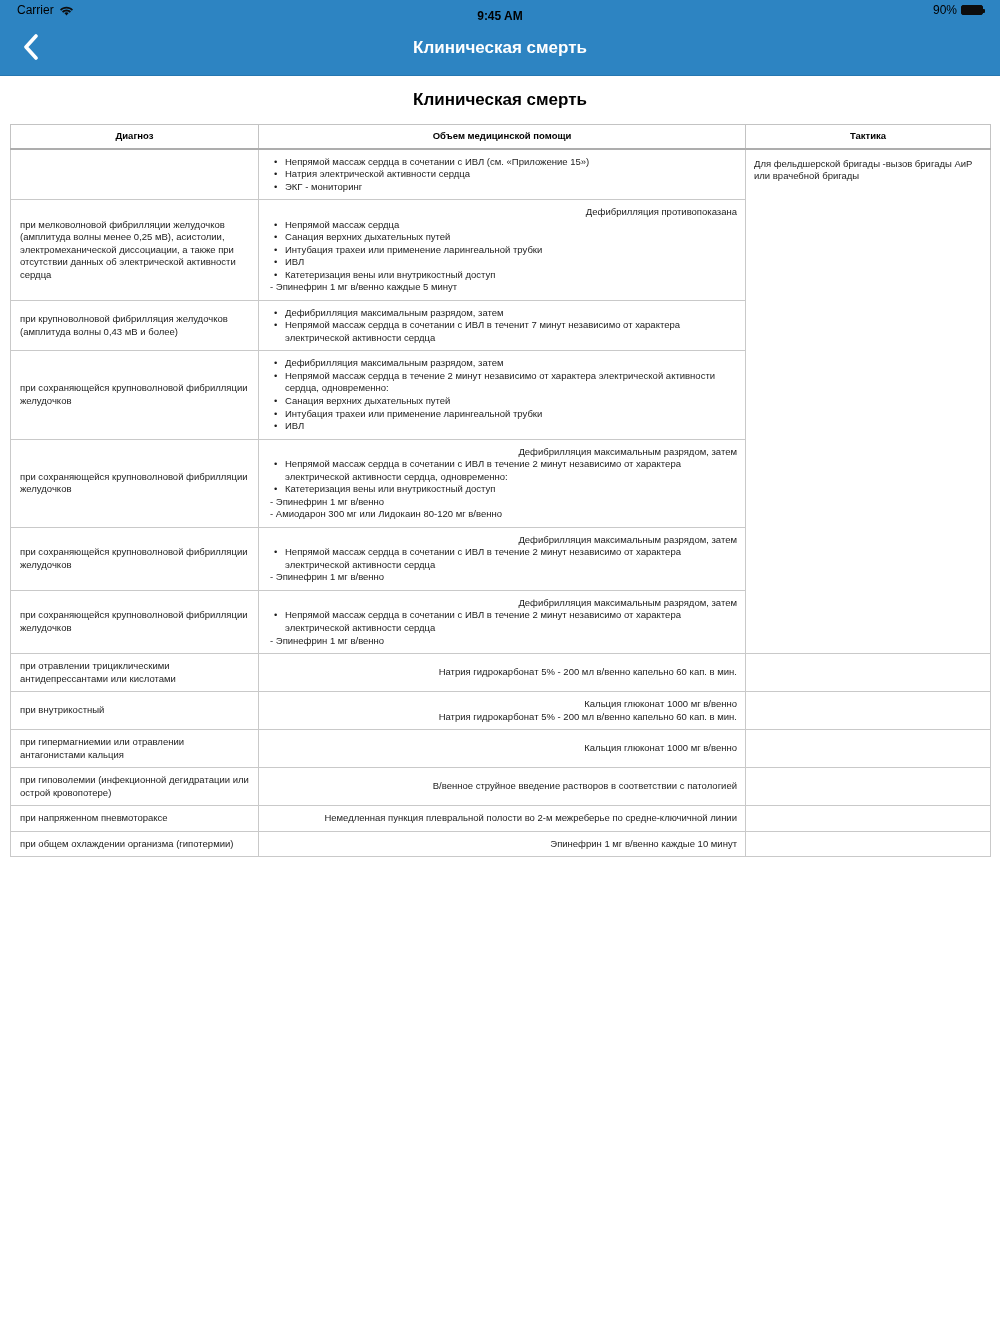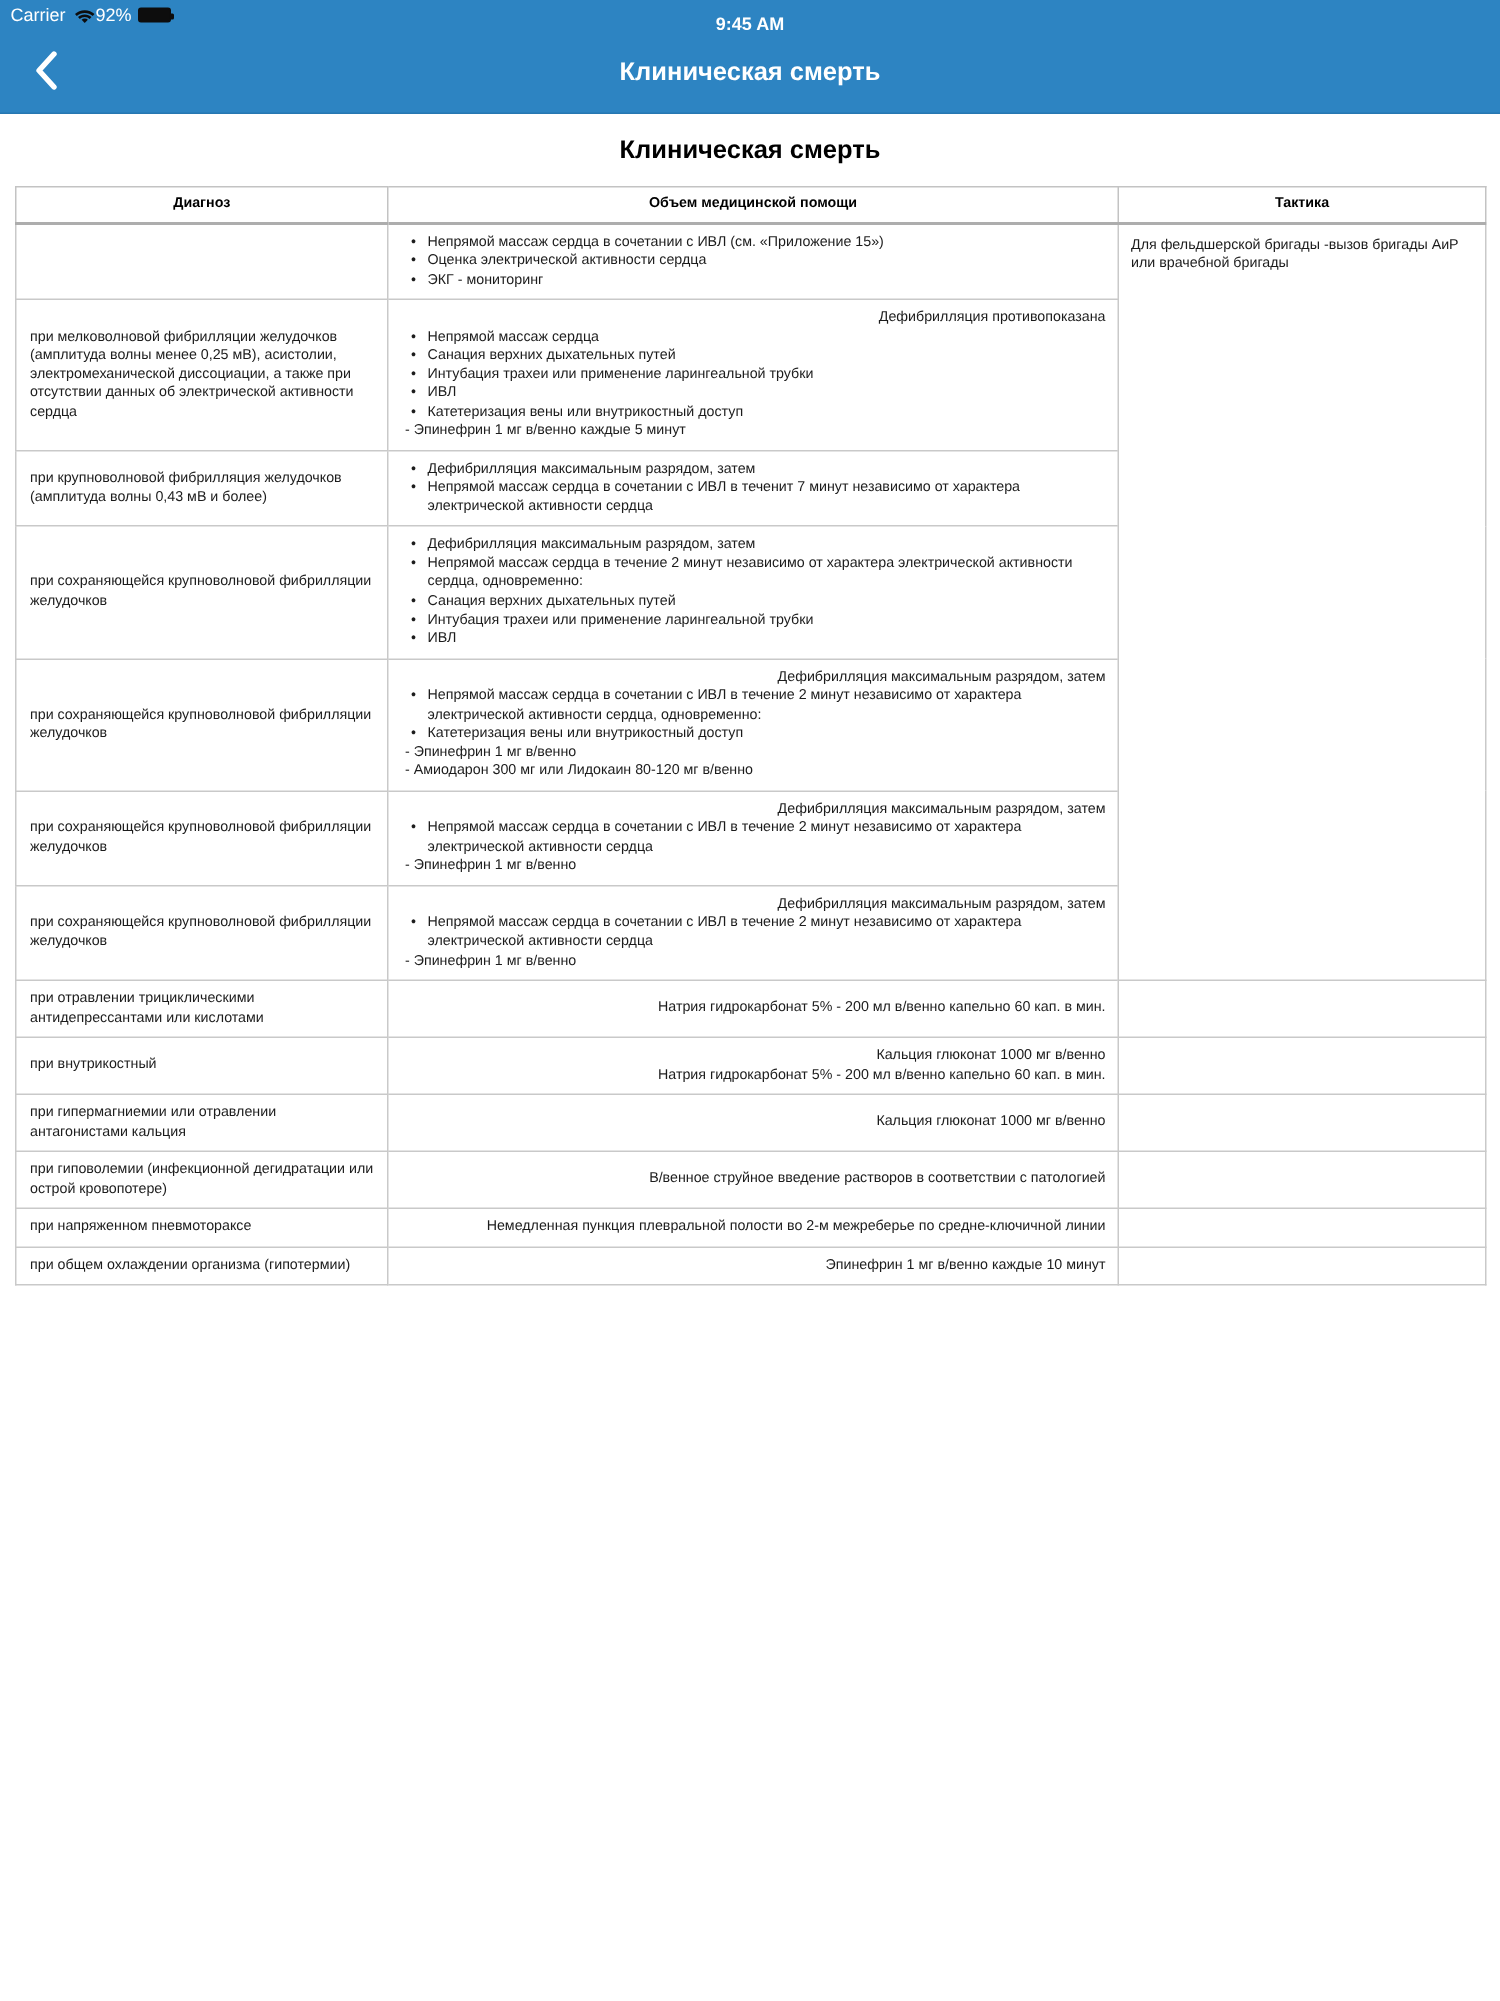--- a/index.html
+++ b/index.html
@@ -6,23 +6,23 @@
   html, body { width: 1000px; background: #fff; }
   body {
     font-family: "Liberation Sans", "DejaVu Sans", sans-serif;
     width: 1000px; height: 1334px; overflow: hidden;
     color: #1c1c1c;
   }
   .screen { width: 1000px; height: 1334px; background: #ffffff; position: relative; }
 
   
   .status-bar {
-    height: 20px; background: #2d84c2; color: #ffffff;
-    display: flex; align-items: center; 
-    padding: 0 7px; font-size: 12px; position: relative;
+    height: 20px; background: #2d84c2; color: #000000;
+    display: flex; align-items: center; justify-content: space-between;
+    padding: 0 17px; font-size: 12px; position: relative;
   }
   .sb-left { display: flex; align-items: center; gap: 5px; }
   .sb-center {
     position: absolute; left: 0; right: 0; text-align: center;
     font-weight: bold; font-size: 12px; pointer-events: none; margin-top: 12px;
   }
   .sb-right { display: flex; align-items: center; gap: 4px; }
   .wifi-svg { display: block; }
   .battery {
     width: 22px; height: 10px; border: 1px solid #0d0d0d; border-radius: 2px;
@@ -88,21 +88,21 @@
       <span class="wifi">
         <svg class="wifi-svg" width="15" height="11" viewBox="0 0 15 11">
           <path d="M7.5 10.4 L9.6 8.1 C9.0 7.6 8.3 7.3 7.5 7.3 C6.7 7.3 6.0 7.6 5.4 8.1 Z" fill="#0d0d0d"></path>
           <path d="M7.5 4.6 C9.2 4.6 10.8 5.3 12.0 6.4 L10.8 7.7 C9.9 6.9 8.8 6.4 7.5 6.4 C6.2 6.4 5.1 6.9 4.2 7.7 L3.0 6.4 C4.2 5.3 5.8 4.6 7.5 4.6 Z" fill="#0d0d0d"></path>
           <path d="M7.5 1.8 C10.0 1.8 12.3 2.8 14.0 4.4 L12.8 5.7 C11.4 4.4 9.5 3.6 7.5 3.6 C5.5 3.6 3.6 4.4 2.2 5.7 L1.0 4.4 C2.7 2.8 5.0 1.8 7.5 1.8 Z" fill="#0d0d0d"></path>
         </svg>
       </span>
     </div>
     <div class="sb-center">9:45 AM</div>
     <div class="sb-right">
-      <span>92%</span>
+      <span>90%</span>
       <span class="battery"></span>
     </div>
   </div>
 
   <div class="nav-bar">
     <button class="back-button">
       <span>
         <svg width="15" height="26" viewBox="0 0 15 26">
           <polyline points="13,2 3,13 13,24" fill="none" stroke="#ffffff" stroke-width="3.6" stroke-linecap="round" stroke-linejoin="round"></polyline>
         </svg>
@@ -130,21 +130,21 @@
       <tbody>
           <tr>
             <td class="diag"></td>
             <td class="care">
               <div class="line bullet">
                 <span class="marker">•</span>
                 <span>Непрямой массаж сердца в сочетании с ИВЛ (см. «Приложение 15»)</span>
               </div>
               <div class="line bullet">
                 <span class="marker">•</span>
-                <span>Оценка электрической активности сердца</span>
+                <span>Натрия электрической активности сердца</span>
               </div>
               <div class="line bullet">
                 <span class="marker">•</span>
                 <span>ЭКГ - мониторинг</span>
               </div>
             </td>
             <td class="tactics" rowspan="7">Для фельдшерской бригады -вызов бригады АиР или врачебной бригады</td>
           </tr>
           <tr>
             <td class="diag">при мелковолновой фибрилляции желудочков (амплитуда волны менее 0,25 мВ), асистолии, электромеханической диссоциации, а также при отсутствии данных об электрической активности сердца</td>

